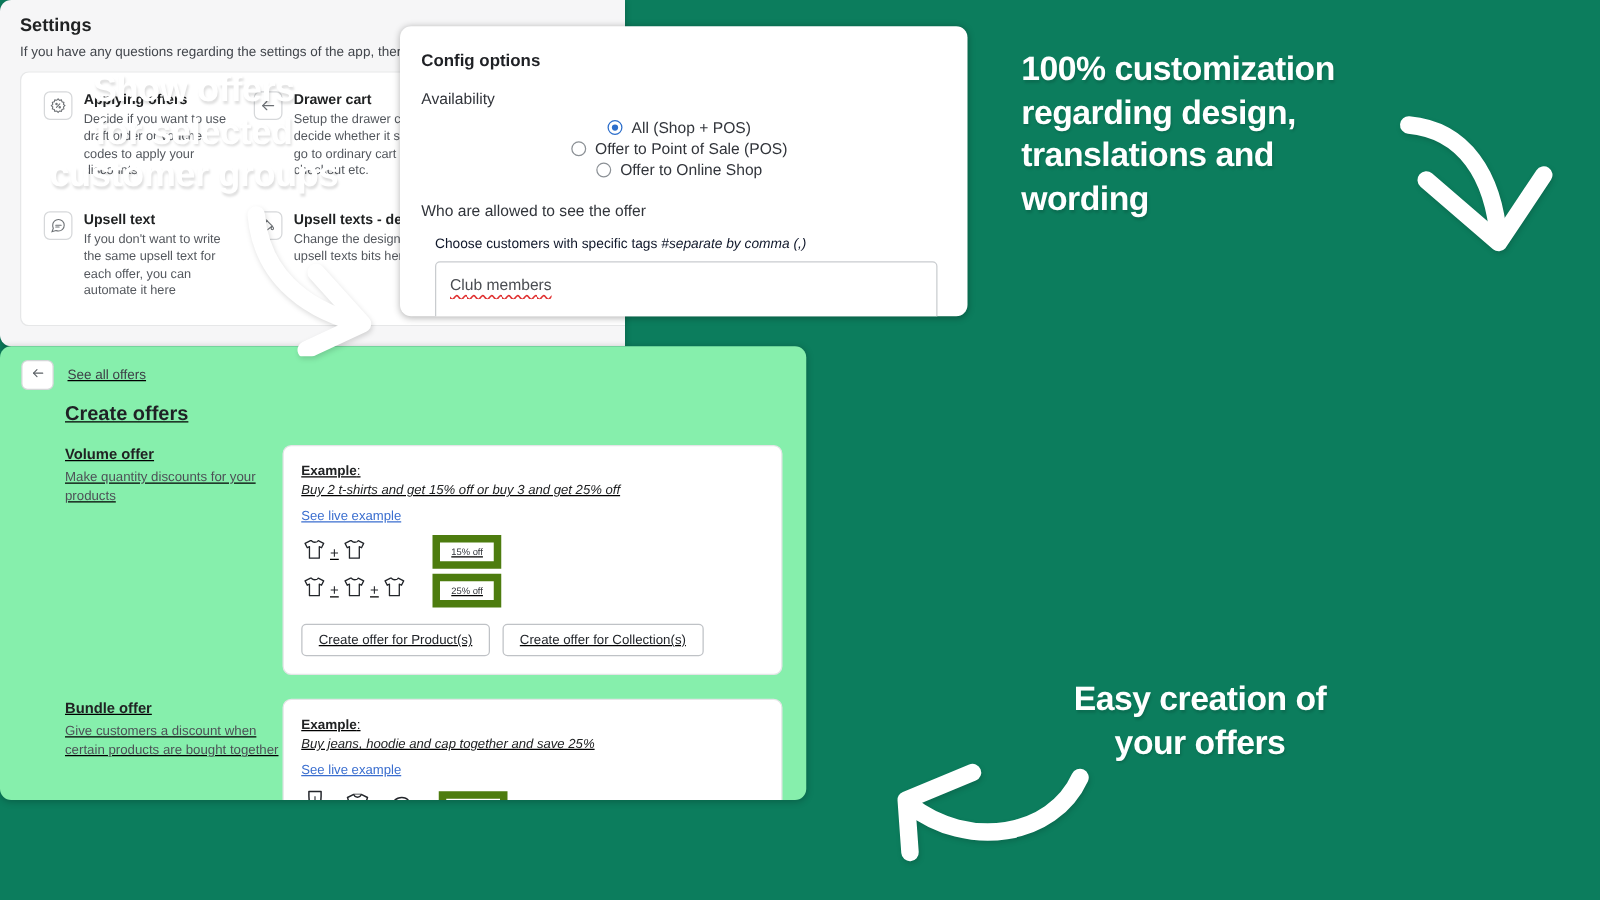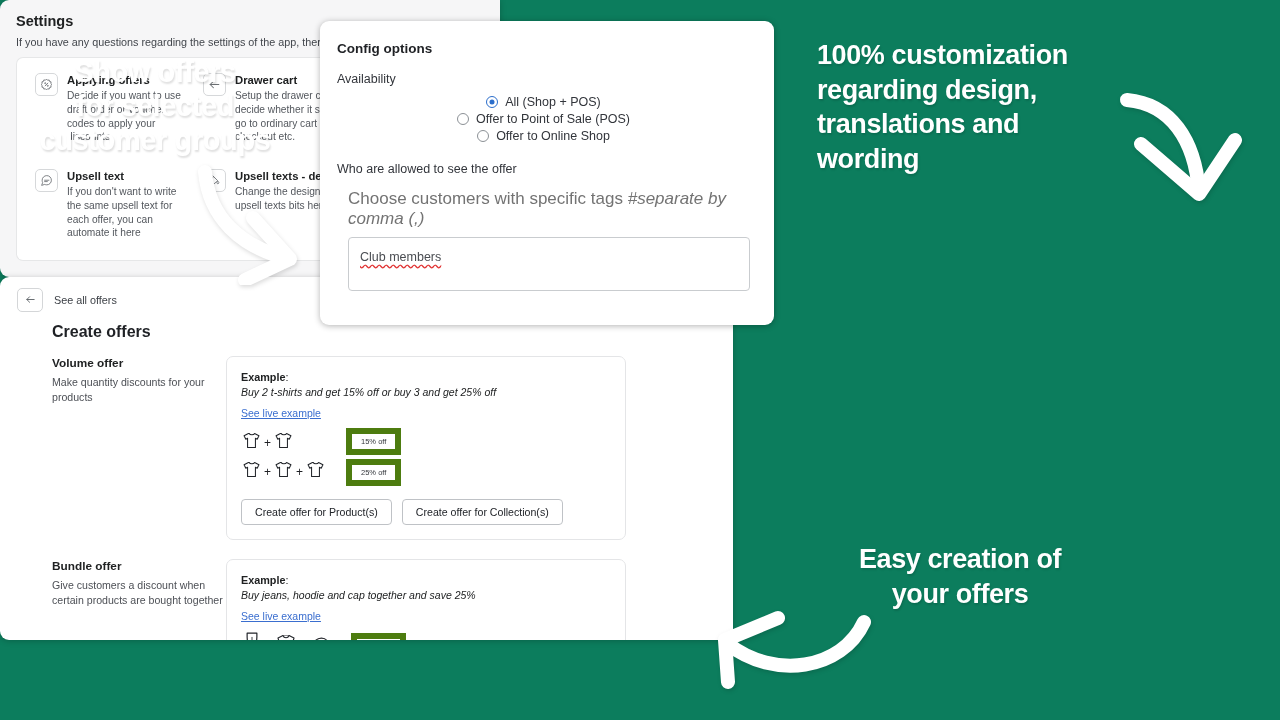--- a/index.html
+++ b/index.html
@@ -69,21 +69,21 @@
     border-radius: 10px;
     box-shadow: 0 2px 8px rgba(0,0,0,0.22);
     overflow: hidden;
   }
 
   
   #config-card {
     left: 320px;
     top: 21px;
     width: 454px;
-    height: 304px;
+    height: 232px;
     background: #fff;
     border-radius: 9px;
     box-shadow: 0 1px 6px rgba(0,0,0,0.30);
   }
   #config-card .inner { padding: 20px 24px 0 17px; }
   .cfg-title {
     font-size: 13.5px;
     font-weight: bold;
     color: #1f2125;
     margin: 0 0 16px 0;
@@ -127,22 +127,22 @@
   .checkbox::after {
     content: "";
     position: absolute;
     left: 3.2px; top: 1.2px;
     width: 3.5px; height: 6.5px;
     border: solid #fff;
     border-width: 0 1.7px 1.7px 0;
     transform: rotate(42deg);
   }
   .tag-label {
-    font-size: 17px;
-    color: #737373;
+    font-size: 11px;
+    color: #0f172a;
     margin: 13px 0 8px 11px;
   }
   .tag-label i { font-style: italic; }
   .tag-box {
     margin-left: 11px;
     margin-right: 0;
     height: 54px;
     border: 1px solid #c9cccf;
     border-radius: 4px;
     background: #fff;
@@ -199,26 +199,27 @@
   .s-item-title {
     font-size: 11.3px; font-weight: bold; color: #202223;
     margin: 2px 0 3px 0; white-space: nowrap;
   }
   .s-item-desc { font-size: 10.2px; color: #53575d; line-height: 1.35; max-width: 118px; }
 
   
   #offers-card {
     left: 36px;
     top: 332px;
-    width: 733px;
+    width: 645px;
     height: 363px;
-    background: #ffffff;
+    background: #86efac;
     border-radius: 9px;
     box-shadow: 0 1px 6px rgba(0,0,0,0.22);
     overflow: hidden;
+    text-decoration: underline;
   }
   .o-head { padding: 11px 0 0 17px; display: flex; align-items: center; gap: 11px; }
   .back-btn {
     width: 24px; height: 22px;
     border: 1px solid #d4d6d8; border-radius: 5px;
     background: #fff;
     display: flex; align-items: center; justify-content: center;
   }
   .back-label { font-size: 10.8px; color: #3d4147; }
   .o-title {

